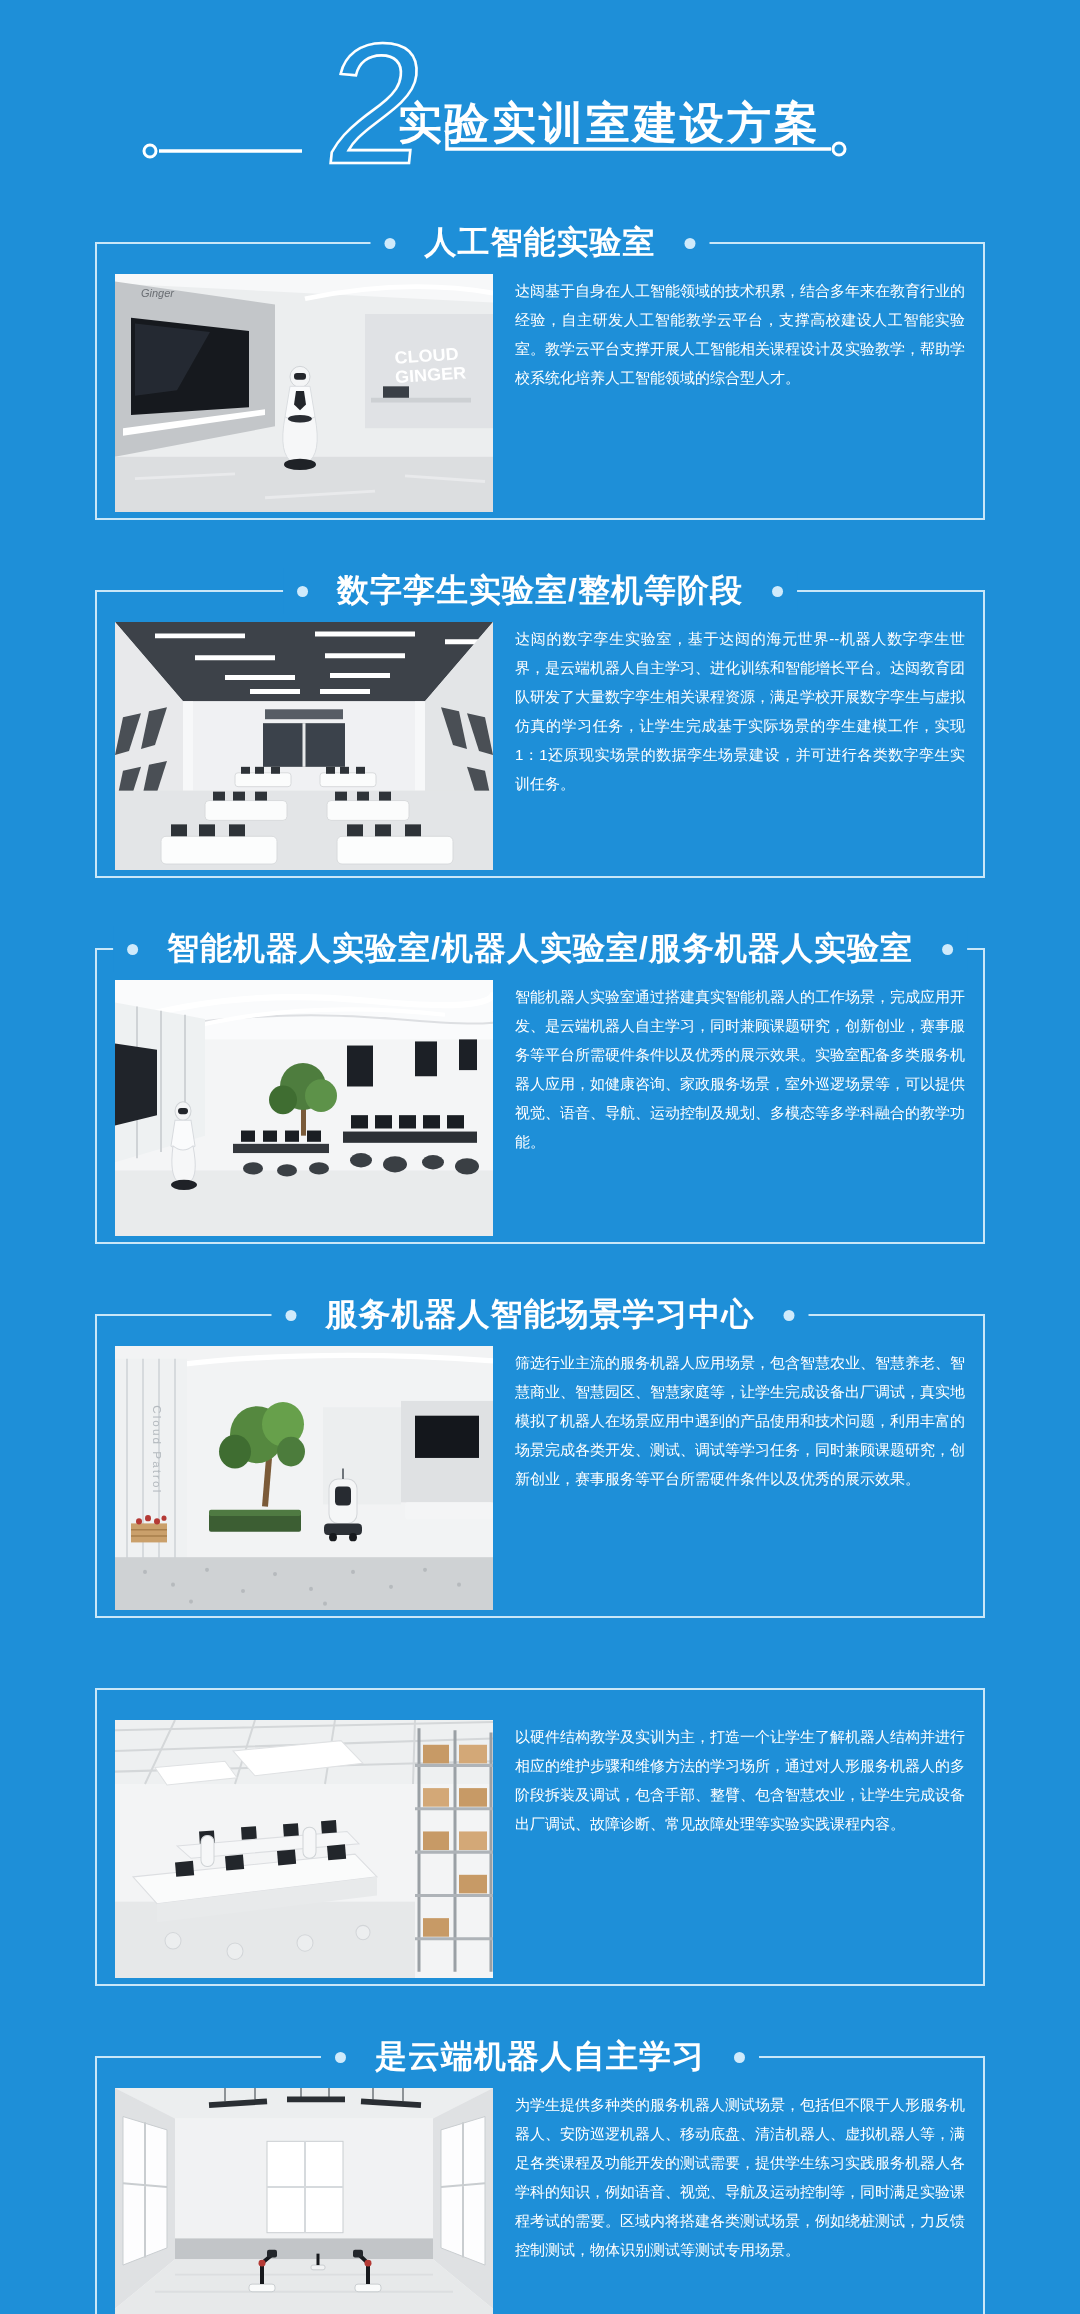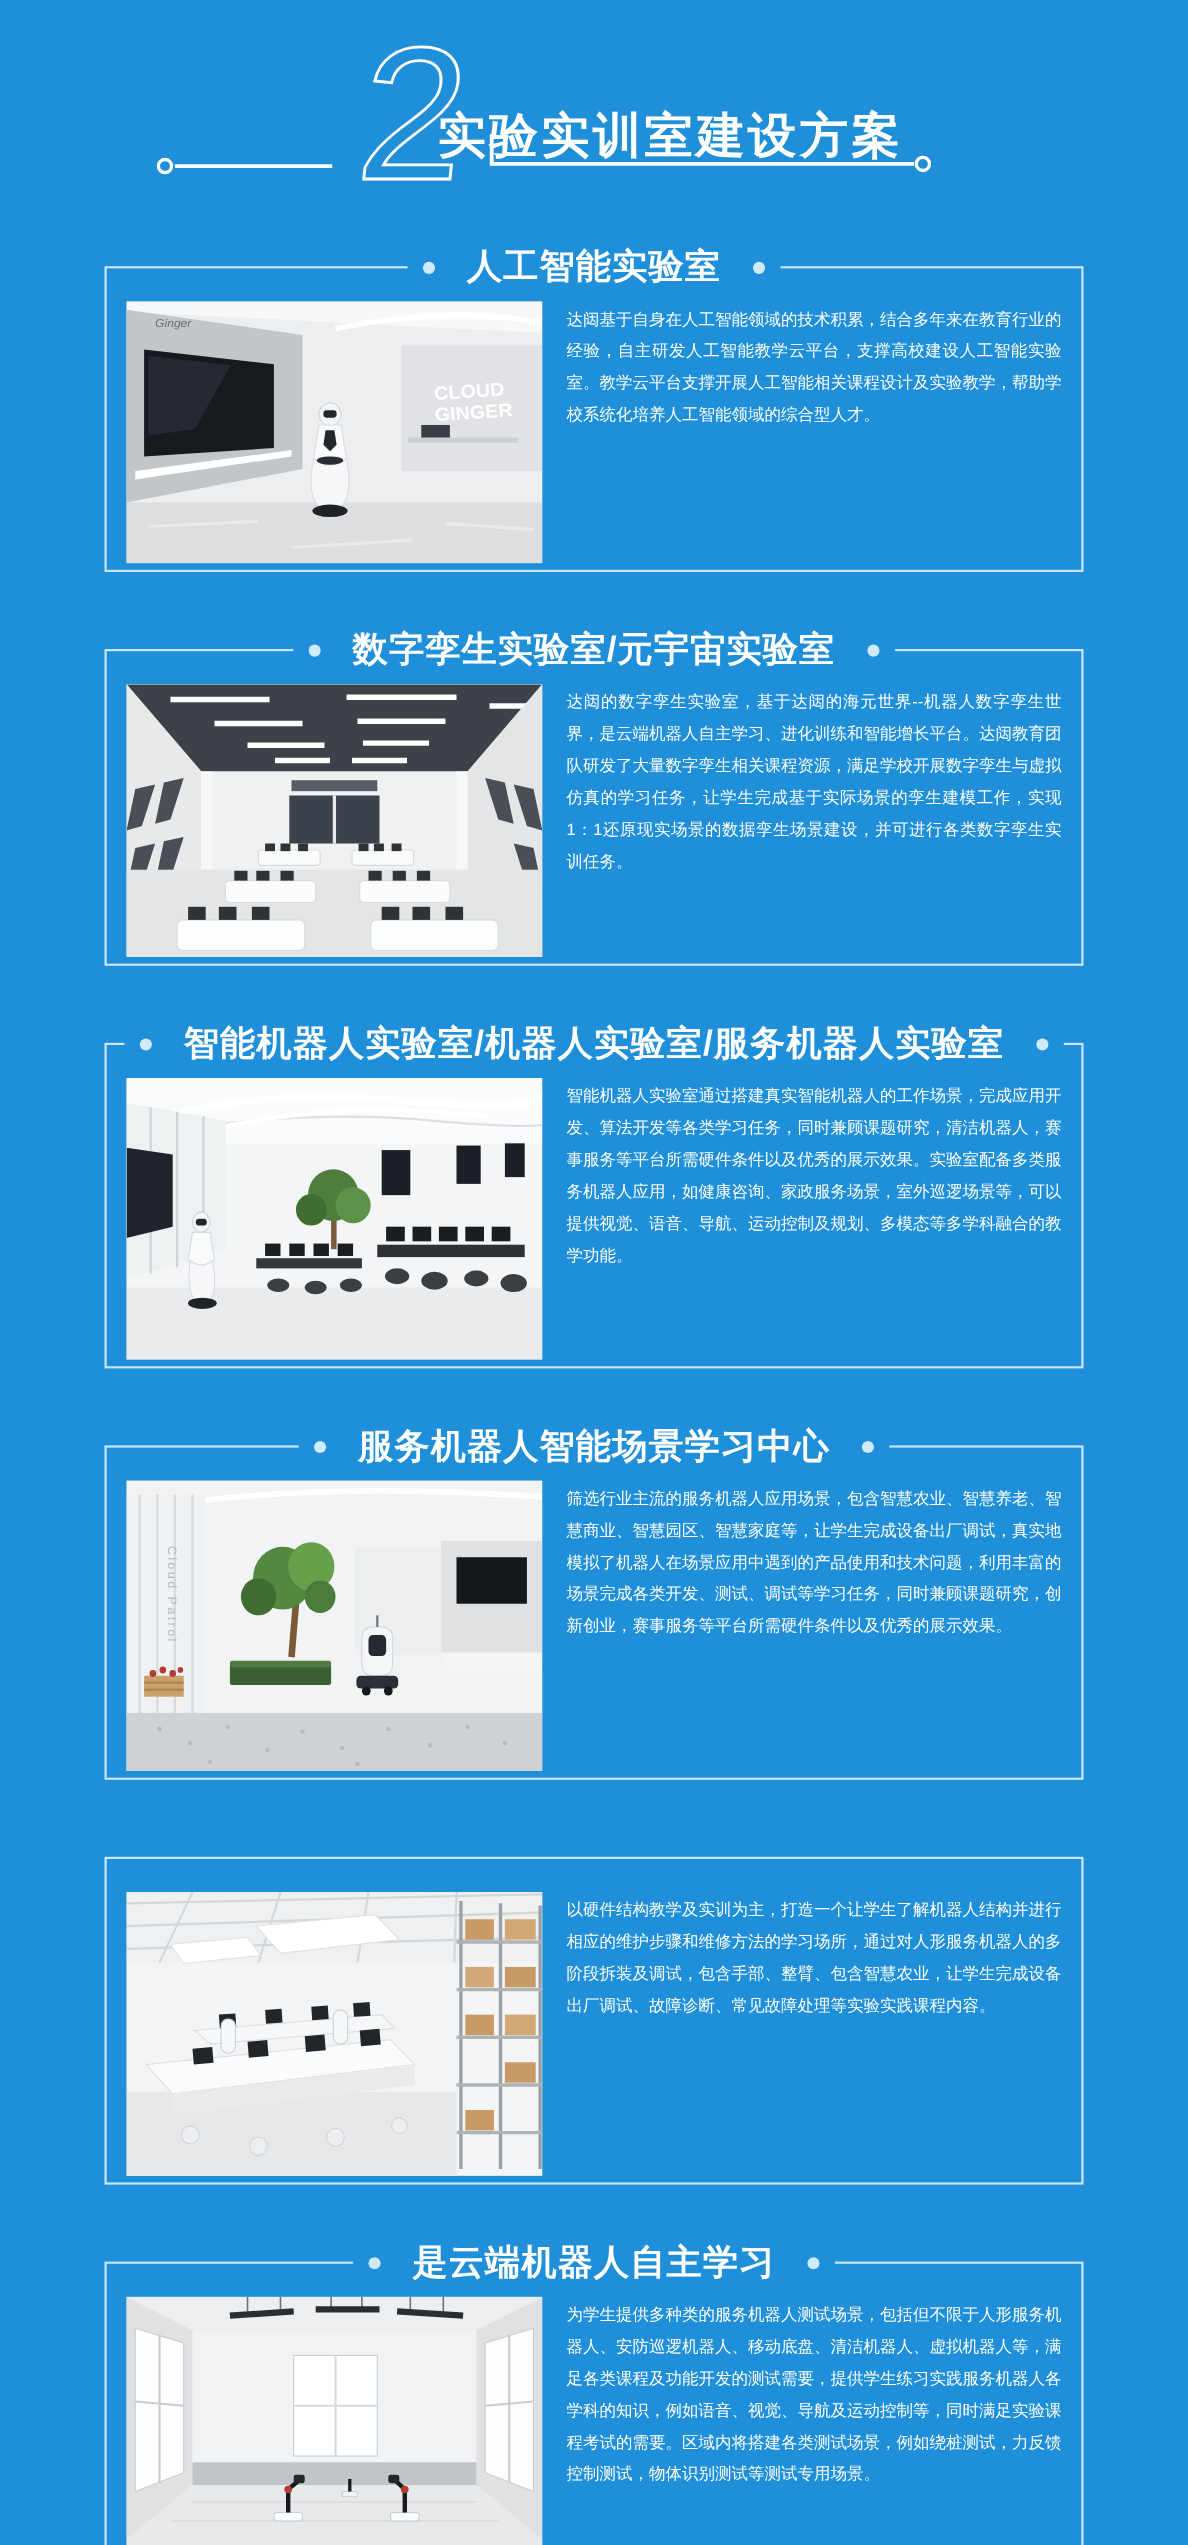--- a/index.html
+++ b/index.html
@@ -95,21 +95,21 @@
           <text x="26" y="24" font-size="11" font-style="italic" fill="#6a6e73">Ginger</text>
         </svg>
       </div>
       <p class="panel-text">达闼基于自身在人工智能领域的技术积累，结合多年来在教育行业的经验，自主研发人工智能教学云平台，支撑高校建设人工智能实验室。教学云平台支撑开展人工智能相关课程设计及实验教学，帮助学校系统化培养人工智能领域的综合型人才。</p>
     </div>
   </section>
 
   <section class="panel">
     <div class="panel-title">
       <span class="tdot"></span>
-      <h2>数字孪生实验室/元宇宙实验室</h2>
+      <h2>数字孪生实验室/整机等阶段</h2>
       <span class="tdot"></span>
     </div>
     <div class="panel-body">
       <div class="photo h2x">
         <svg viewBox="0 0 378 250" preserveAspectRatio="none">
           <rect width="378" height="250" fill="#eef0f1"></rect>
           <polygon points="0,0 378,0 310,80 68,80" fill="#3d4249"></polygon>
           <g stroke="#ffffff" stroke-width="5">
             <path d="M40,14 H130"></path>
               <path d="M200,12 H300"></path>
@@ -242,21 +242,21 @@
           </g>
           <g>
             <ellipse cx="68" cy="128" rx="8" ry="9" fill="#f4f5f6" stroke="#cfd3d6"></ellipse>
             <rect x="63" y="125" width="10" height="6" rx="3" fill="#23262b"></rect>
             <path d="M60,137 L76,137 L80,162 L68,170 L56,162 Z" fill="#fafbfc" stroke="#d7dade"></path>
             <path d="M58,162 Q54,192 64,198 L74,198 Q84,192 78,162 Q68,170 58,162 Z" fill="#f6f7f8" stroke="#d7dade"></path>
             <ellipse cx="69" cy="200" rx="13" ry="5" fill="#1f2227"></ellipse>
           </g>
         </svg>
       </div>
-      <p class="panel-text">智能机器人实验室通过搭建真实智能机器人的工作场景，完成应用开发、算法开发等各类学习任务，同时兼顾课题研究，清洁机器人，赛事服务等平台所需硬件条件以及优秀的展示效果。实验室配备多类服务机器人应用，如健康咨询、家政服务场景，室外巡逻场景等，可以提供视觉、语音、导航、运动控制及规划、多模态等多学科融合的教学功能。</p>
+      <p class="panel-text">智能机器人实验室通过搭建真实智能机器人的工作场景，完成应用开发、是云端机器人自主学习，同时兼顾课题研究，创新创业，赛事服务等平台所需硬件条件以及优秀的展示效果。实验室配备多类服务机器人应用，如健康咨询、家政服务场景，室外巡逻场景等，可以提供视觉、语音、导航、运动控制及规划、多模态等多学科融合的教学功能。</p>
     </div>
   </section>
 
   <section class="panel">
     <div class="panel-title">
       <span class="tdot"></span>
       <h2>服务机器人智能场景学习中心</h2>
       <span class="tdot"></span>
     </div>
     <div class="panel-body">

